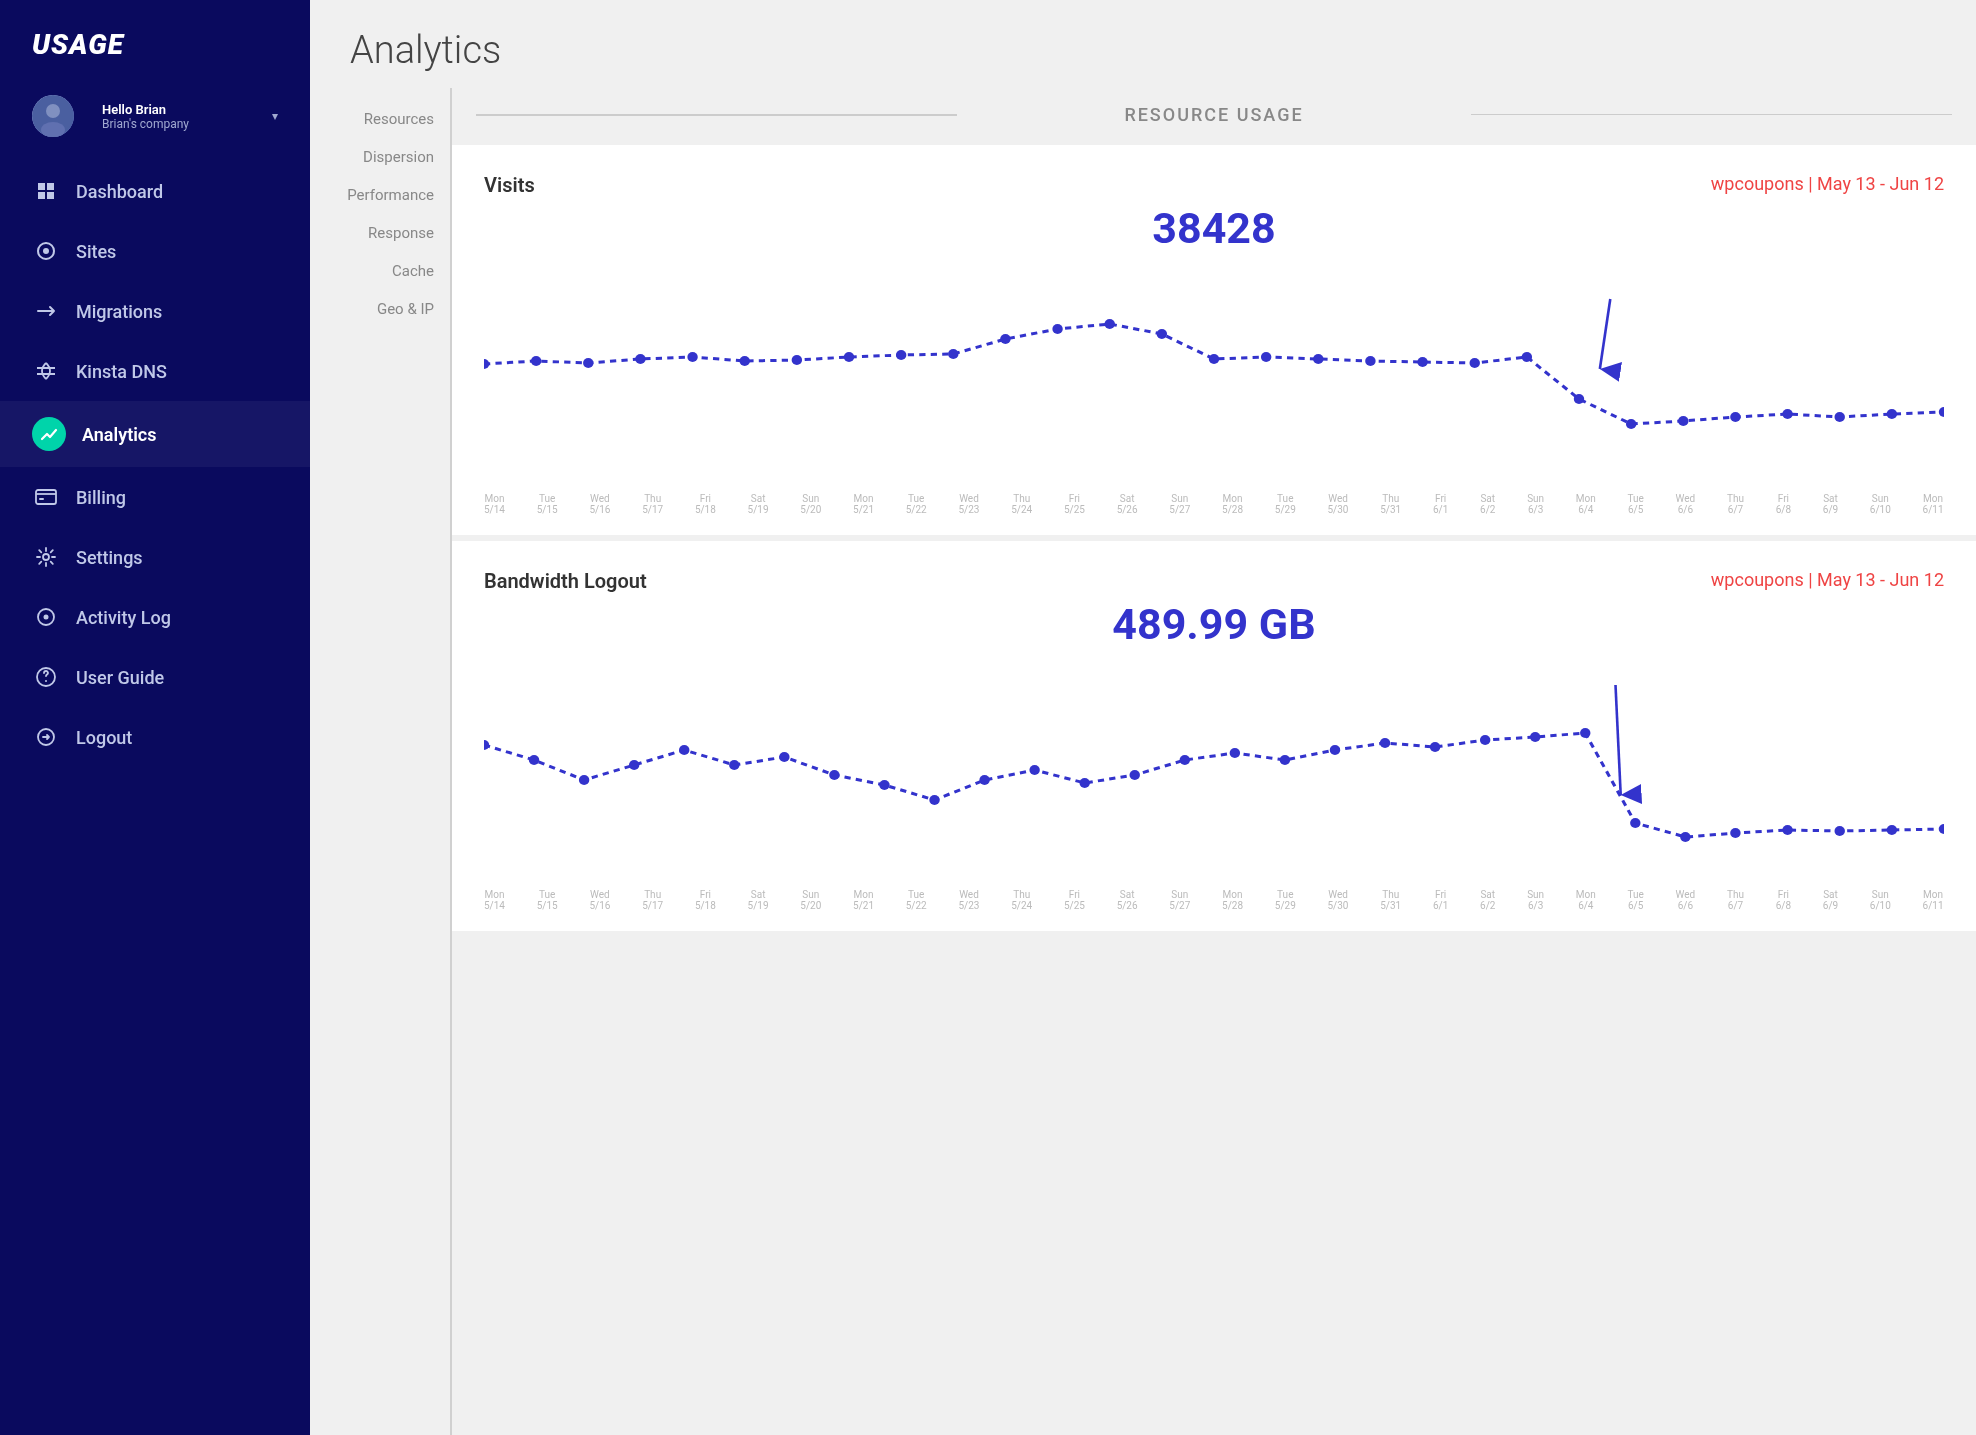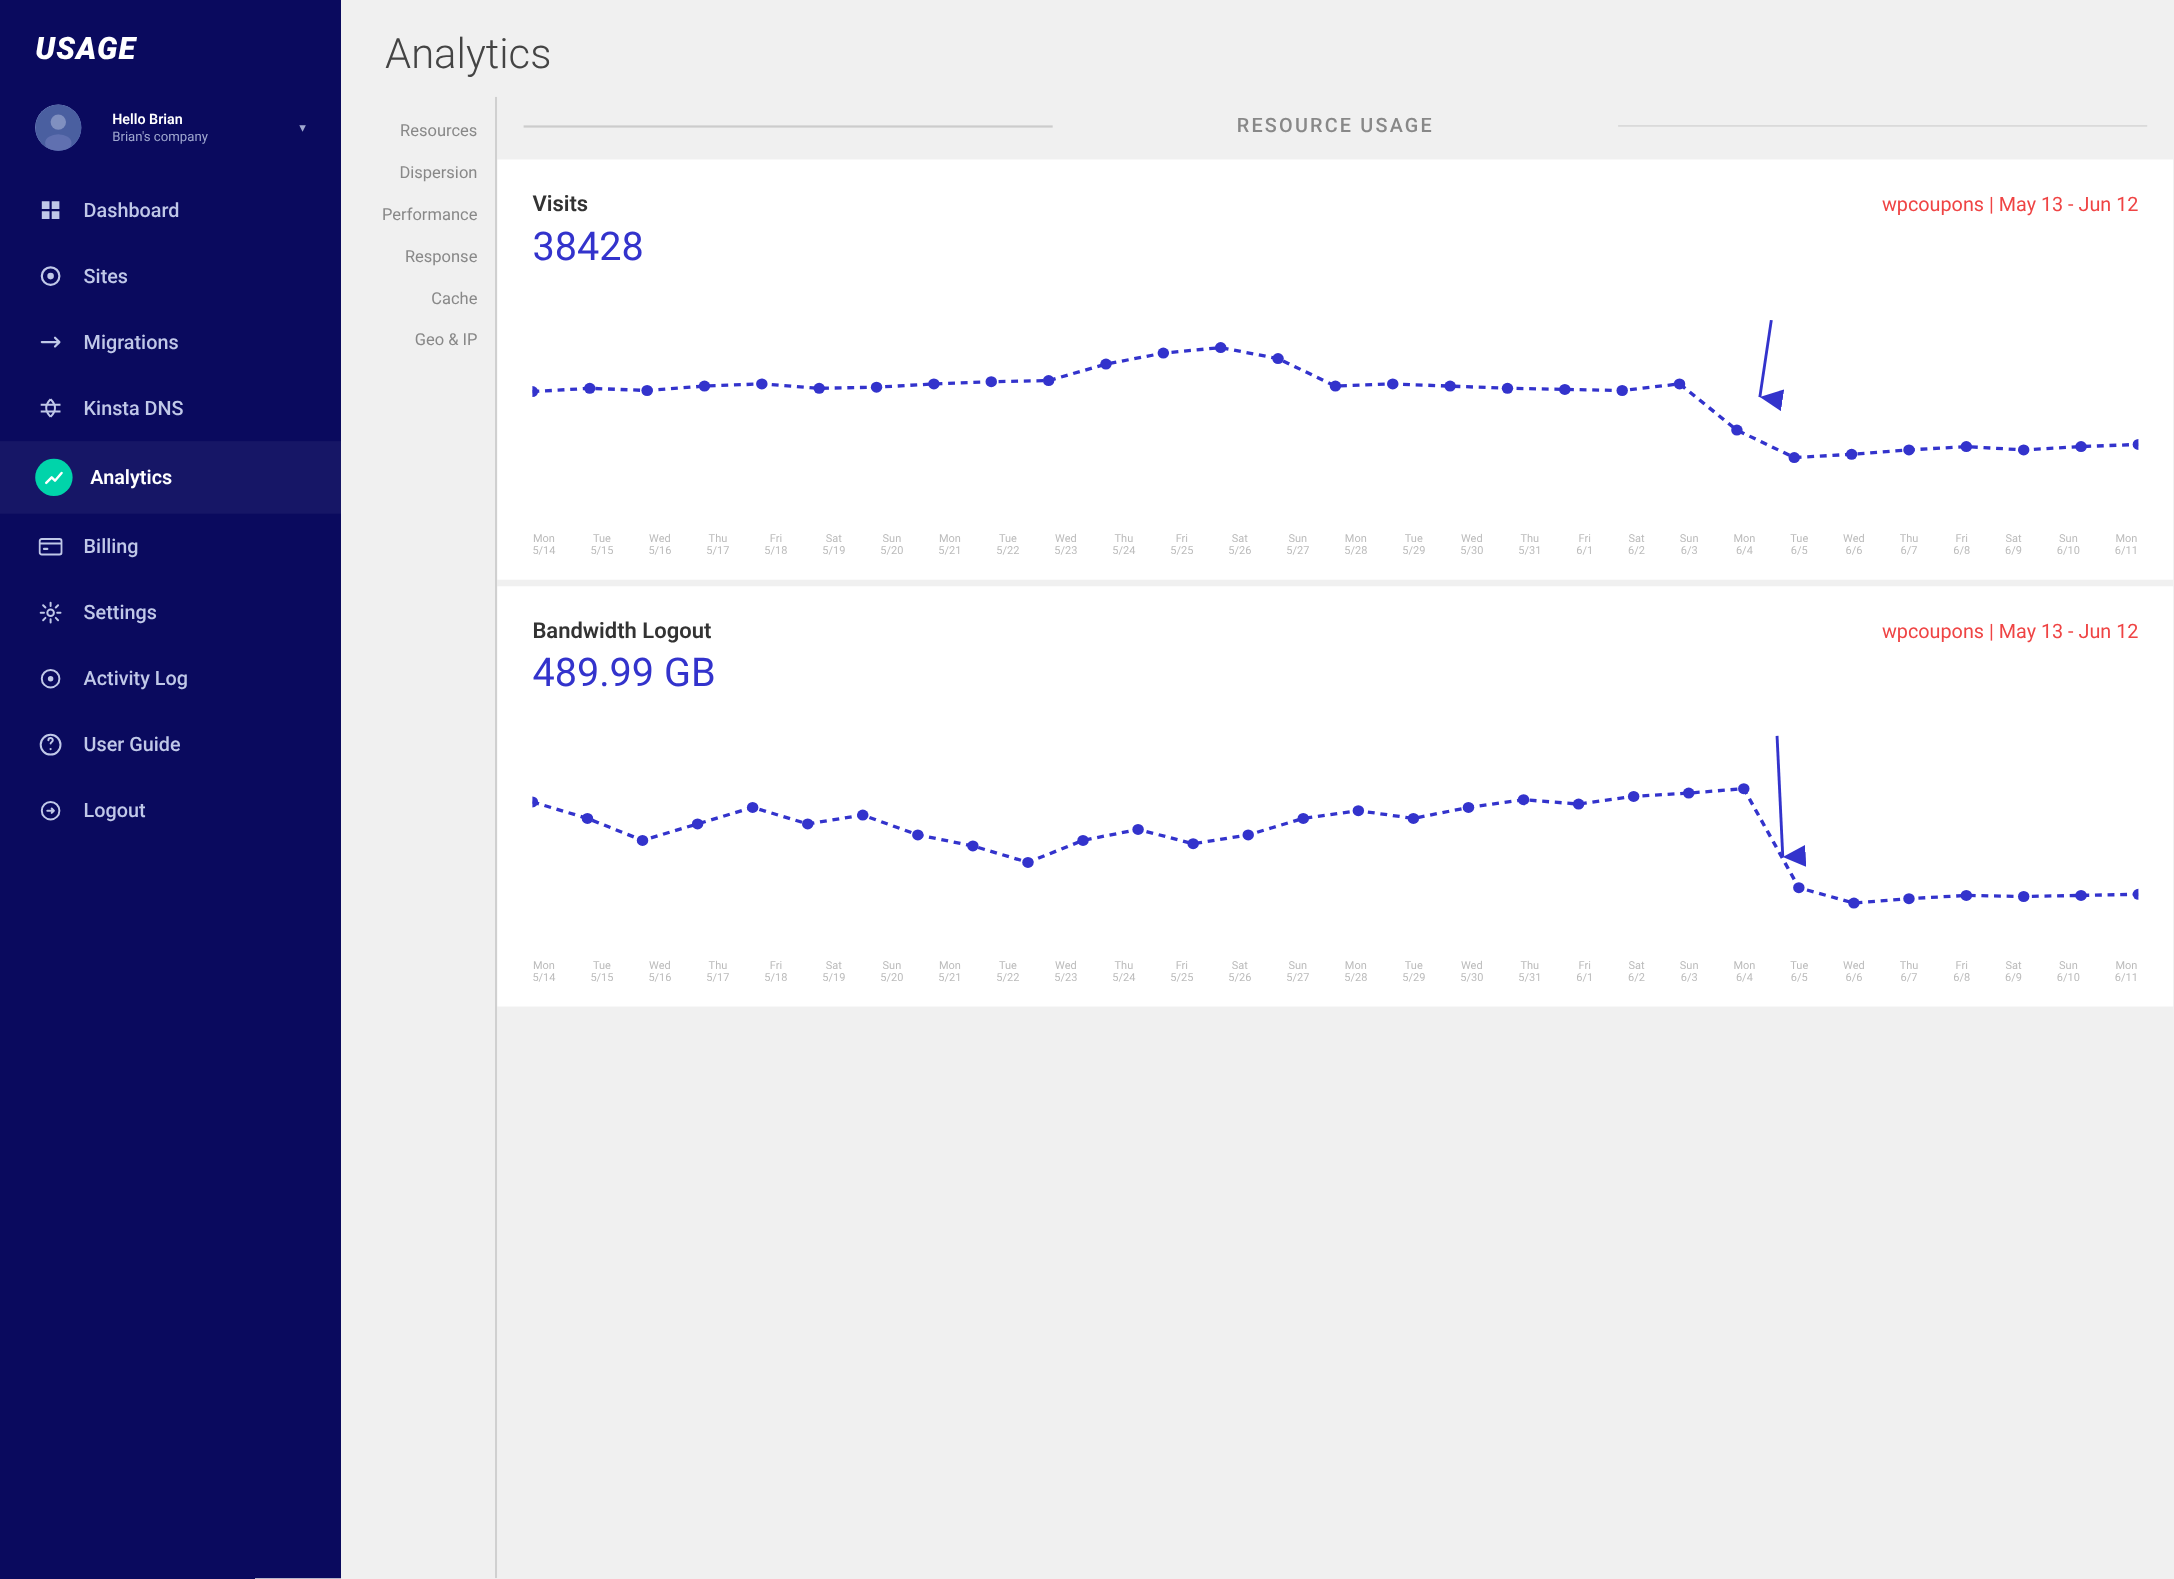--- a/index.html
+++ b/index.html
@@ -129,37 +129,38 @@
 
     
     .chart-card {
       background: white;
       margin: 4px 0;
       padding: 28px 32px 20px;
     }
     .chart-card-header {
       display: flex;
       justify-content: space-between;
-      align-items: flex-end;
+      align-items: flex-start;
       margin-bottom: 6px;
     }
     .chart-title {
       font-size: 20px;
       font-weight: 600;
       color: #333;
     }
     .chart-subtitle {
       font-size: 18px;
       color: #ef4444;
     }
     .chart-value {
-      font-size: 36px;
-      font-weight: 400;
+      font-size: 43px;
+      font-weight: 700;
       color: #3333cc;
       margin-bottom: 16px;
+      text-align: center;
     }
     .chart-container {
       position: relative;
       width: 100%;
       height: 220px;
     }
   </style>
 </head>
 <body>
 

